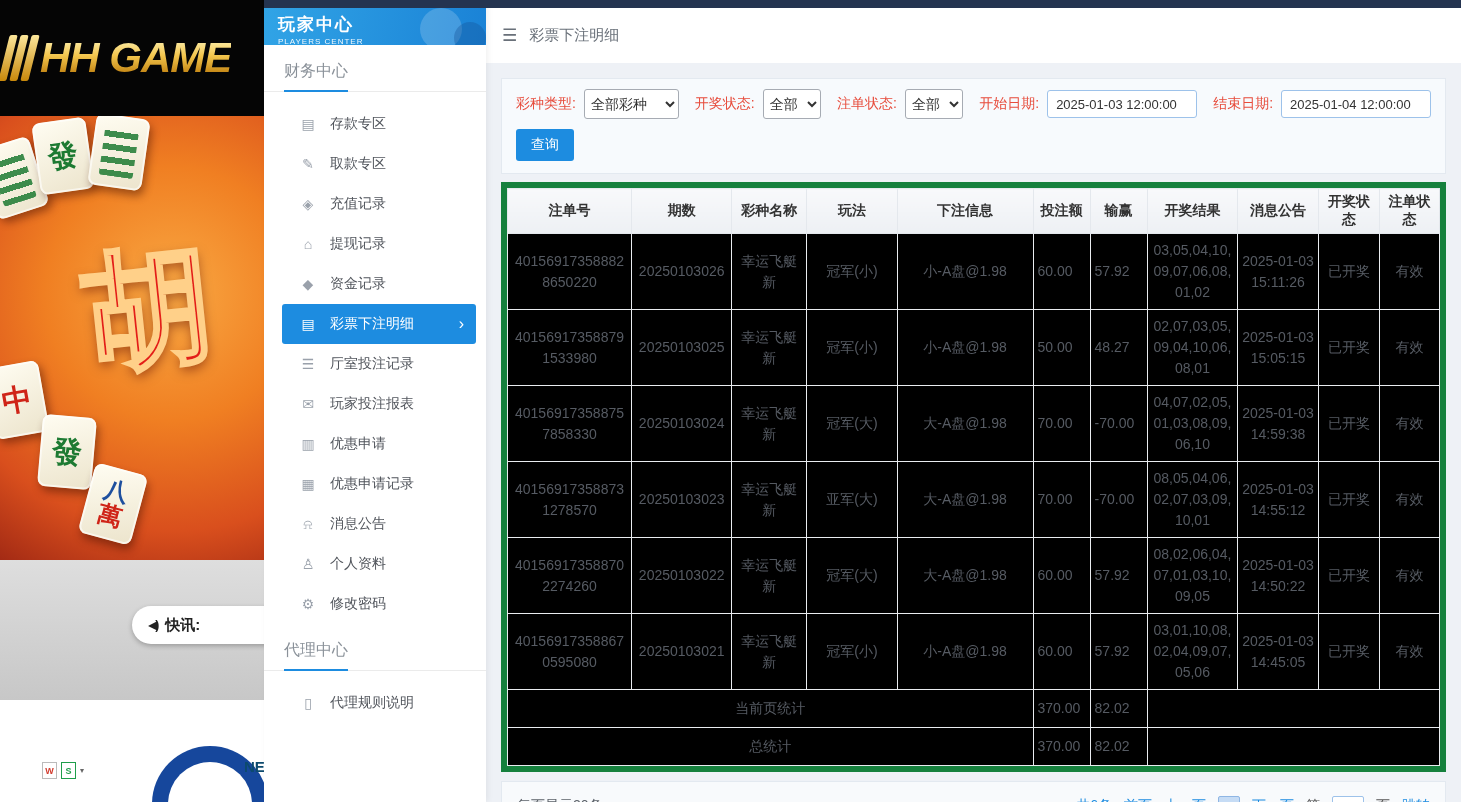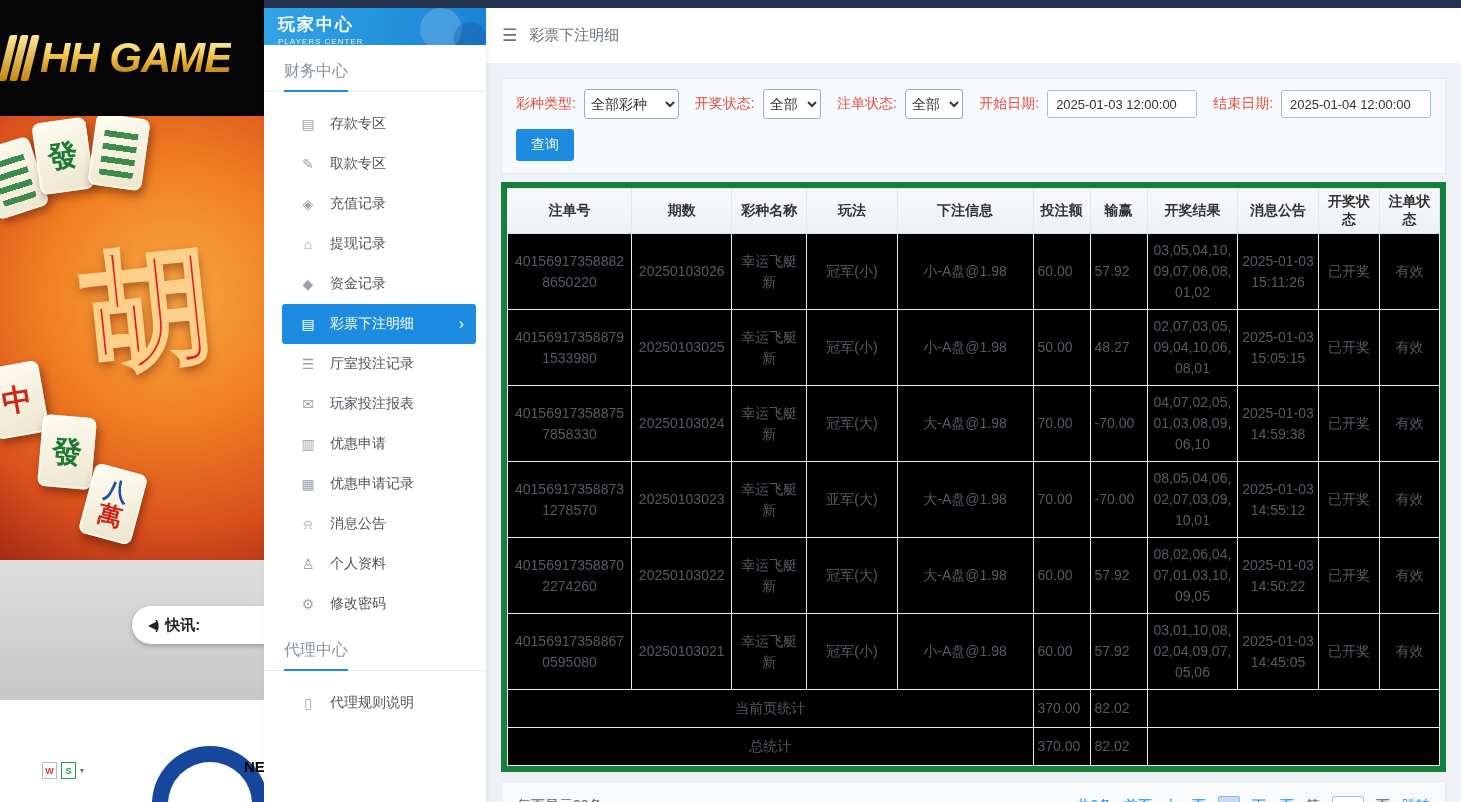--- a/index.html
+++ b/index.html
@@ -33,21 +33,21 @@
     -webkit-text-stroke:3px #ffd089;text-shadow:0 5px 12px rgba(80,0,0,.5)}
   .ticker-strip{height:140px;background:linear-gradient(#dedede,#c7c7c7);position:relative}
   .ticker-pill{position:absolute;left:132px;top:46px;width:160px;height:38px;background:#fff;border-radius:19px;
     box-shadow:0 2px 5px rgba(0,0,0,.25);display:flex;align-items:center;gap:8px;padding-left:16px;
     font-weight:bold;color:#222;font-size:15px}
   .speaker-icon{font-size:12px;color:#222;letter-spacing:-2px}
   .bottom-strip{height:102px;background:#fff;position:relative}
   .team-circle{position:absolute;left:152px;top:46px;width:116px;height:116px;border-radius:50%;
     background:#16479c;display:flex;align-items:center;justify-content:center}
   .team-circle .inner{width:84px;height:84px;border-radius:50%;background:#fff;display:flex;align-items:flex-end;justify-content:center;overflow:hidden}
-  .partner-text{position:absolute;left:244px;top:58px;font-weight:bold;color:#000000;font-size:15px}
+  .partner-text{position:absolute;left:244px;top:58px;font-weight:bold;color:#0c4a6e;font-size:15px}
   .mini-icons{position:absolute;left:42px;top:62px;display:flex;gap:4px;align-items:center}
   .mini-icon{width:15px;height:17px;border:1px solid #bbb;background:#fff;font-size:9px;font-weight:bold;
     display:flex;align-items:center;justify-content:center}
   .mini-icon.doc{color:#d23b2e}
   .mini-icon.sheet{color:#1e9e4a;border-color:#1e9e4a}
   .mini-caret{font-size:8px;color:#666}
 
   
   .sidebar{width:222px;flex:0 0 222px;background:#fff;padding-top:8px;position:relative;z-index:5;
     box-shadow:2px 0 6px rgba(0,0,0,.06);overflow:hidden}

